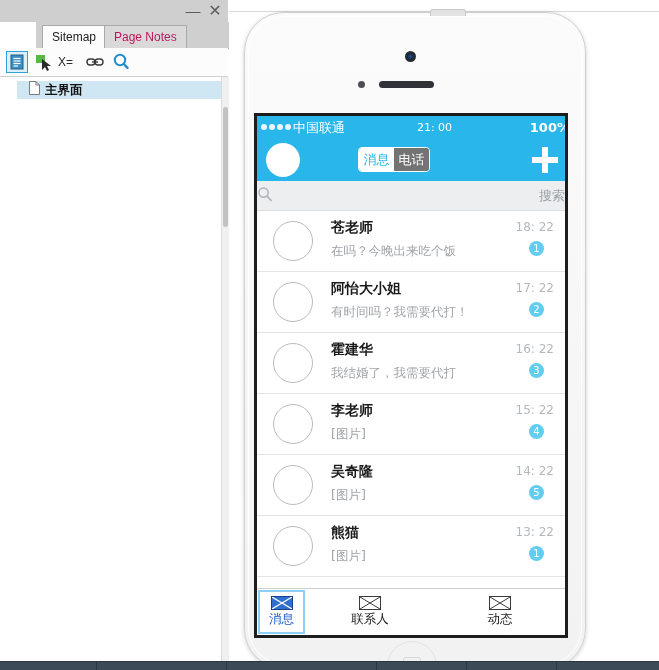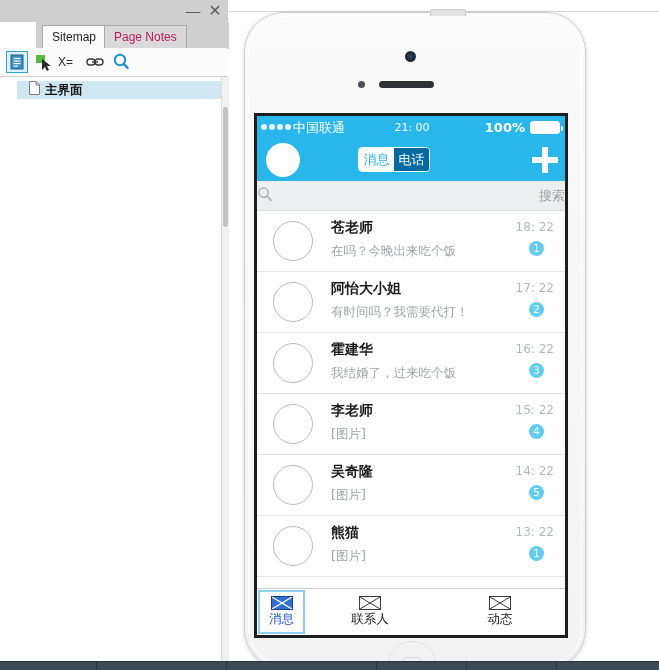--- a/index.html
+++ b/index.html
@@ -136,20 +136,21 @@
     border:3px solid #1d1d1d;
     box-sizing:border-box;
     overflow:hidden;
   }
 
   
   #statusbar{
     position:absolute;left:0;top:0;width:100%;height:23px;
     background:#29b6ea;color:#ffffff;
     font-family:"DejaVu Sans",sans-serif;
+    padding-left:45px;
   }
   #sb-dots{position:absolute;left:4px;top:8px;display:flex;gap:2px;}
   #sb-dots i{display:block;width:6px;height:6px;border-radius:50%;background:#eaf7fd;}
   #sb-carrier{
     position:absolute;left:36px;top:3px;font-size:13px;line-height:18px;
     letter-spacing:0px;
   }
   #sb-time{
     position:absolute;left:2px;right:0;top:3px;text-align:center;
     font-size:11px;line-height:18px;font-weight:normal;
@@ -178,21 +179,21 @@
   #segctrl{
     position:absolute;left:101px;top:8px;width:72px;height:25px;
     border:1px solid #ffffff;border-radius:4px;overflow:hidden;
     display:flex;box-sizing:border-box;
   }
   .seg{
     flex:1;display:flex;align-items:center;justify-content:center;
     font-size:13px;font-family:"DejaVu Sans",sans-serif;cursor:default;
   }
   .seg.on{background:#ffffff;color:#29b6ea;}
-  .seg.off{background:#0369a1;color:#ffffff;}
+  .seg.off{background:#737373;color:#ffffff;}
   #nav-plus{
     position:absolute;right:7px;top:8px;width:26px;height:26px;
     cursor:default;
   }
   #nav-plus::before,#nav-plus::after{
     content:"";position:absolute;background:#ffffff;
   }
   #nav-plus::before{left:0;top:10px;width:26px;height:6px;}
   #nav-plus::after{left:10px;top:0;width:6px;height:26px;}
 
@@ -411,21 +412,21 @@
           <div class="chat-ava"></div>
           <div class="chat-name">阿怡大小姐</div>
           <div class="chat-msg">有时间吗？我需要代打！</div>
           <div class="chat-time">17: 22</div>
           <div class="chat-badge">2</div>
         </div>
 
         <div class="chat-row">
           <div class="chat-ava"></div>
           <div class="chat-name">霍建华</div>
-          <div class="chat-msg">我结婚了，过来吃个饭</div>
+          <div class="chat-msg">我结婚了，我需要代打</div>
           <div class="chat-time">16: 22</div>
           <div class="chat-badge">3</div>
         </div>
 
         <div class="chat-row">
           <div class="chat-ava"></div>
           <div class="chat-name">李老师</div>
           <div class="chat-msg">[图片]</div>
           <div class="chat-time">15: 22</div>
           <div class="chat-badge">4</div>

